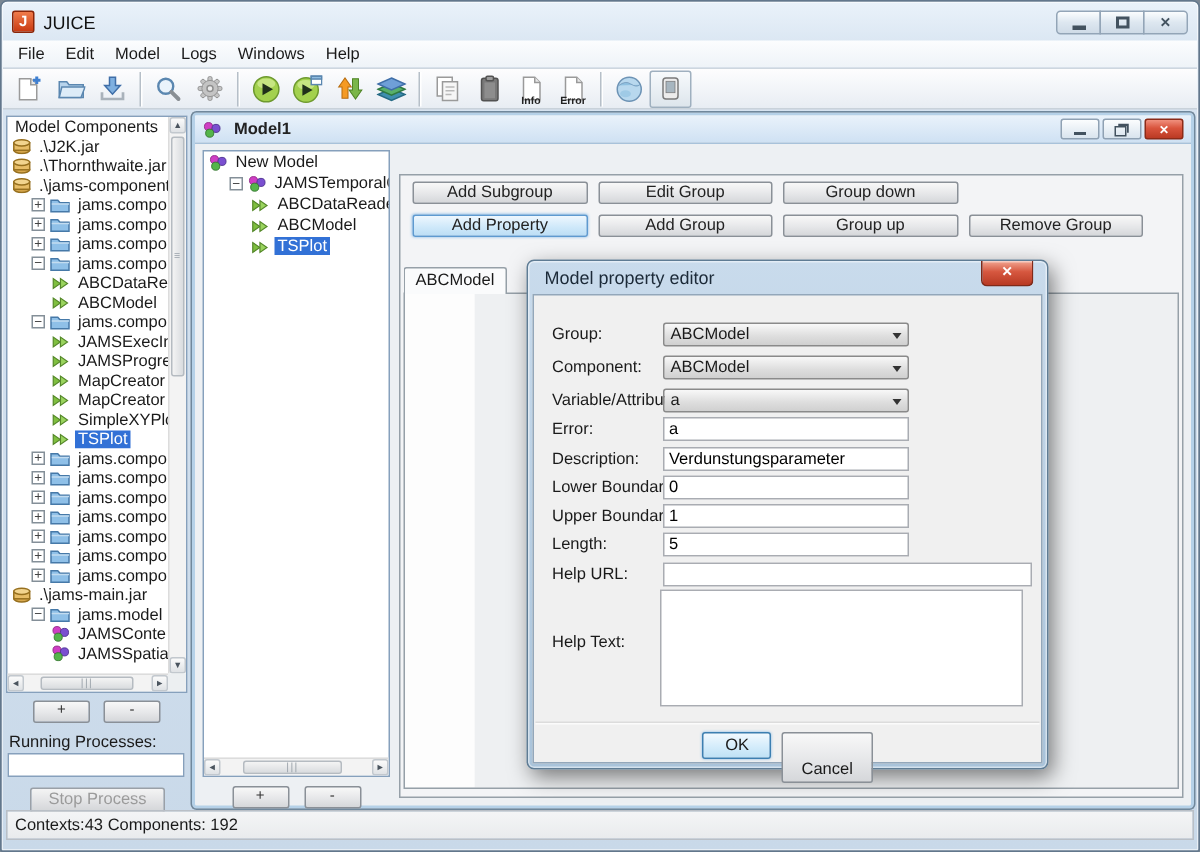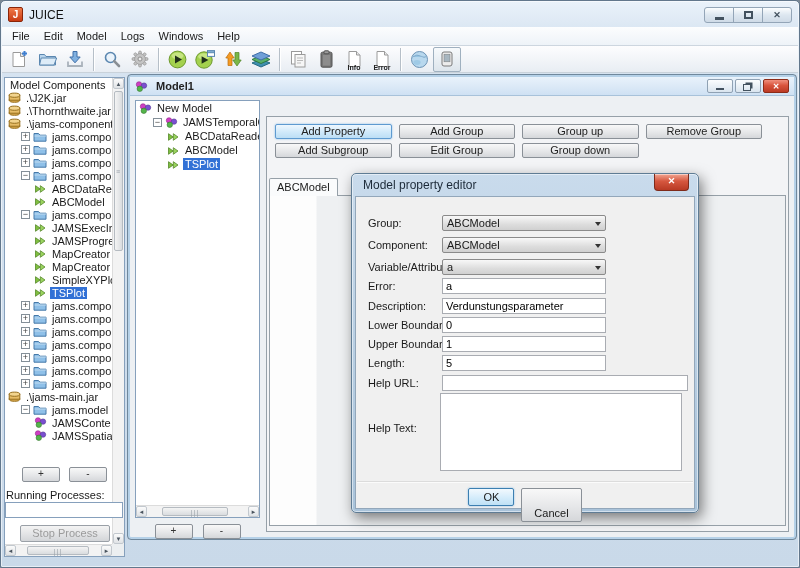--- a/index.html
+++ b/index.html
@@ -27,21 +27,21 @@
   .tb-btn { width:28px; height:25px; display:flex; align-items:center; justify-content:center; position:relative; border:1px solid transparent; border-radius:2px; }
   .tb-btn.bordered { border-color:#9fb0bf; background:linear-gradient(180deg,#f7fafc,#dde5ec); }
   .tb-label { position:absolute; bottom:0; left:0; right:0; text-align:center; font-size:7px; font-weight:bold; color:#222; }
   .tb-sep { width:1px; height:23px; background:#b6bfc8; box-shadow:1px 0 0 #fff; margin:0 4px; }
 
   
   .content { position:absolute; top:72px; left:3px; right:3px; bottom:28px; }
 
   
   .sidebar { position:absolute; left:0; top:2px; width:121px; bottom:0; }
-  .tree-box { position:absolute; top:2px; left:0; width:121px; height:480px; background:#fff; border:1px solid #86a0bc; overflow:hidden; }
+  .tree-box { position:absolute; top:2px; left:0; width:121px; height:385px; background:#fff; border:1px solid #86a0bc; overflow:hidden; }
   .tree-rows { position:absolute; top:0; left:0; right:12px; bottom:12px; overflow:hidden; }
   .tree-row { display:flex; align-items:center; white-space:nowrap; overflow:hidden; }
   .tree-row .lbl { padding:0 2px; }
   .tree-row .lbl.sel { background:#3271d6; color:#fff; }
   .expander { flex:0 0 9px; width:9px; height:9px; border:1px solid #848f98; background:#fff; font-size:9px; line-height:7px; text-align:center; color:#444; margin-right:3px; }
   .ticon { flex:0 0 auto; margin-right:3px; display:inline-flex; }
 
   .vscroll { position:absolute; right:0; top:0; bottom:12px; width:12px; background:#f3f3f3; border-left:1px solid #dcdcdc; }
   .hscroll { position:absolute; bottom:0; left:0; right:12px; height:12px; background:#f3f3f3; border-top:1px solid #dcdcdc; }
   .sb-corner { position:absolute; right:0; bottom:0; width:12px; height:12px; background:#eceff1; }
@@ -622,40 +622,41 @@
               <div class="sb-arrow" style="right:0;top:0;">►</div>
             </div>
           </div>
           <div class="mpm-row">
             <div class="pm-btn">+</div>
             <div class="pm-btn">-</div>
           </div>
 
           <div class="tabarea">
             <div class="tabpanel">
+              <div class="btn-grid" style="margin-top:4px;" id="btn-grid-2">
+                  <div class="swing-btn">Add Subgroup</div>
+                  <div class="swing-btn">Edit Group</div>
+                  <div class="swing-btn">Group down</div>
+                </div>
               <div class="btn-grid" id="btn-grid-1">
                   <div class="swing-btn focus-blue">Add Property</div>
                   <div class="swing-btn">Add Group</div>
                   <div class="swing-btn">Group up</div>
                   <div class="swing-btn">Remove Group</div>
                 </div>
-              <div class="btn-grid" style="margin-top:4px;" id="btn-grid-2">
-                  <div class="swing-btn">Add Subgroup</div>
-                  <div class="swing-btn">Edit Group</div>
-                  <div class="swing-btn">Group down</div>
-                </div>
               <div class="group-tab">ABCModel</div>
               <div class="group-panel"></div>
             </div>
           </div>
         </div>
       </div>
     </div>
   </div>
 
+  <div class="statusbar">Contexts:43 Components: 192</div>
 
   <div class="dialog">
     <div class="dtitle">Model property editor</div>
     <div class="dclose">✕</div>
     <div class="dbody" id="dialog-body">
       <div class="dsep"></div>
       <div class="dbuttons">
         <div class="dlg-btn ok">OK</div>
         <div class="dlg-btn">Cancel</div>
       </div>

